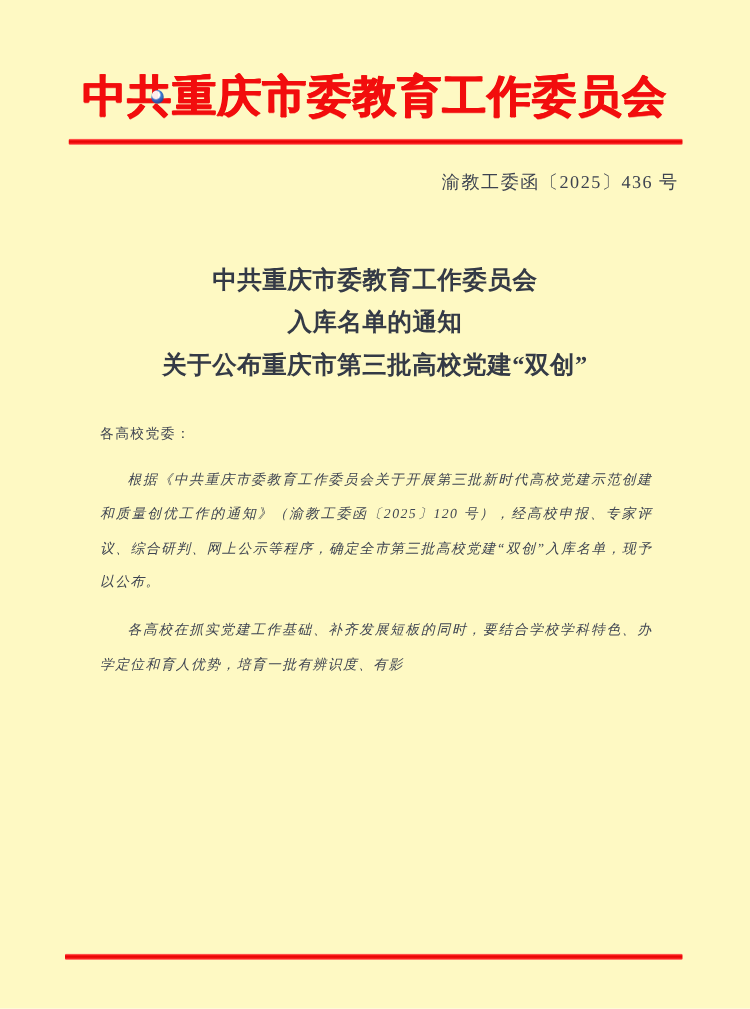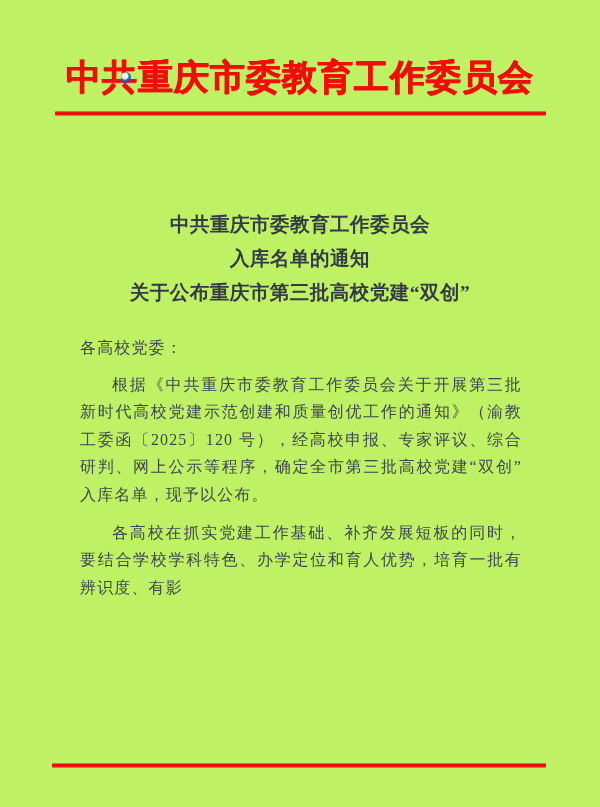--- a/index.html
+++ b/index.html
@@ -12,21 +12,21 @@
     height: 807px;
     background: #ffffff;
     font-family: "Liberation Serif", "DejaVu Serif", serif;
     overflow: hidden;
   }
 
   .page {
     position: relative;
     width: 600px;
     height: 807px;
-    background: #bef264;
+    background: #fef9c3;
     box-sizing: border-box;
   }
 
   
   .letterhead {
     position: absolute;
     top: 0;
     left: 0;
     width: 600px;
     height: 120px;
@@ -112,50 +112,52 @@
   }
   .doc-title .tline { display: block; white-space: nowrap; }
 
   
   .body-text {
     position: absolute;
     top: 334px;
     left: 80px;
     width: 442px;
     font-family: "Liberation Serif", "DejaVu Serif", serif;
-    font-size: 16px;
+    font-size: 11px;
     color: #3f4552;
     line-height: 27.6px;
     letter-spacing: 1.15px;
     text-align: justify;
     text-justify: inter-ideograph;
   }
   .salutation {
     margin: 0 0 1px 0;
     text-indent: 0;
   }
   .para {
     margin: 0;
     text-indent: 2em;
+    font-style: italic;
   }
   .para + .para { margin-top: 10px; }
   .salutation + .para { margin-top: 9px; }
 </style>
 </head>
 <body>
 
 <div class="page">
 
   <div class="letterhead">
     <div class="letterhead-title">中共重庆市委教育工作委员会</div>
     <div class="cursor-artifact"></div>
   </div>
 
   <div class="rule-red rule-top"></div>
 
+  <div class="doc-number">渝教工委函〔2025〕436 号</div>
 
   <div class="doc-title">
     <span class="tline">中共重庆市委教育工作委员会</span>
     <span class="tline">入库名单的通知</span>
     <span class="tline">关于公布重庆市第三批高校党建“双创”</span>
   </div>
 
   <div class="body-text">
     <p class="salutation">各高校党委：</p>
     <p class="para">根据《中共重庆市委教育工作委员会关于开展第三批新时代高校党建示范创建和质量创优工作的通知》（渝教工委函〔2025〕120 号），经高校申报、专家评议、综合研判、网上公示等程序，确定全市第三批高校党建“双创”入库名单，现予以公布。</p>

